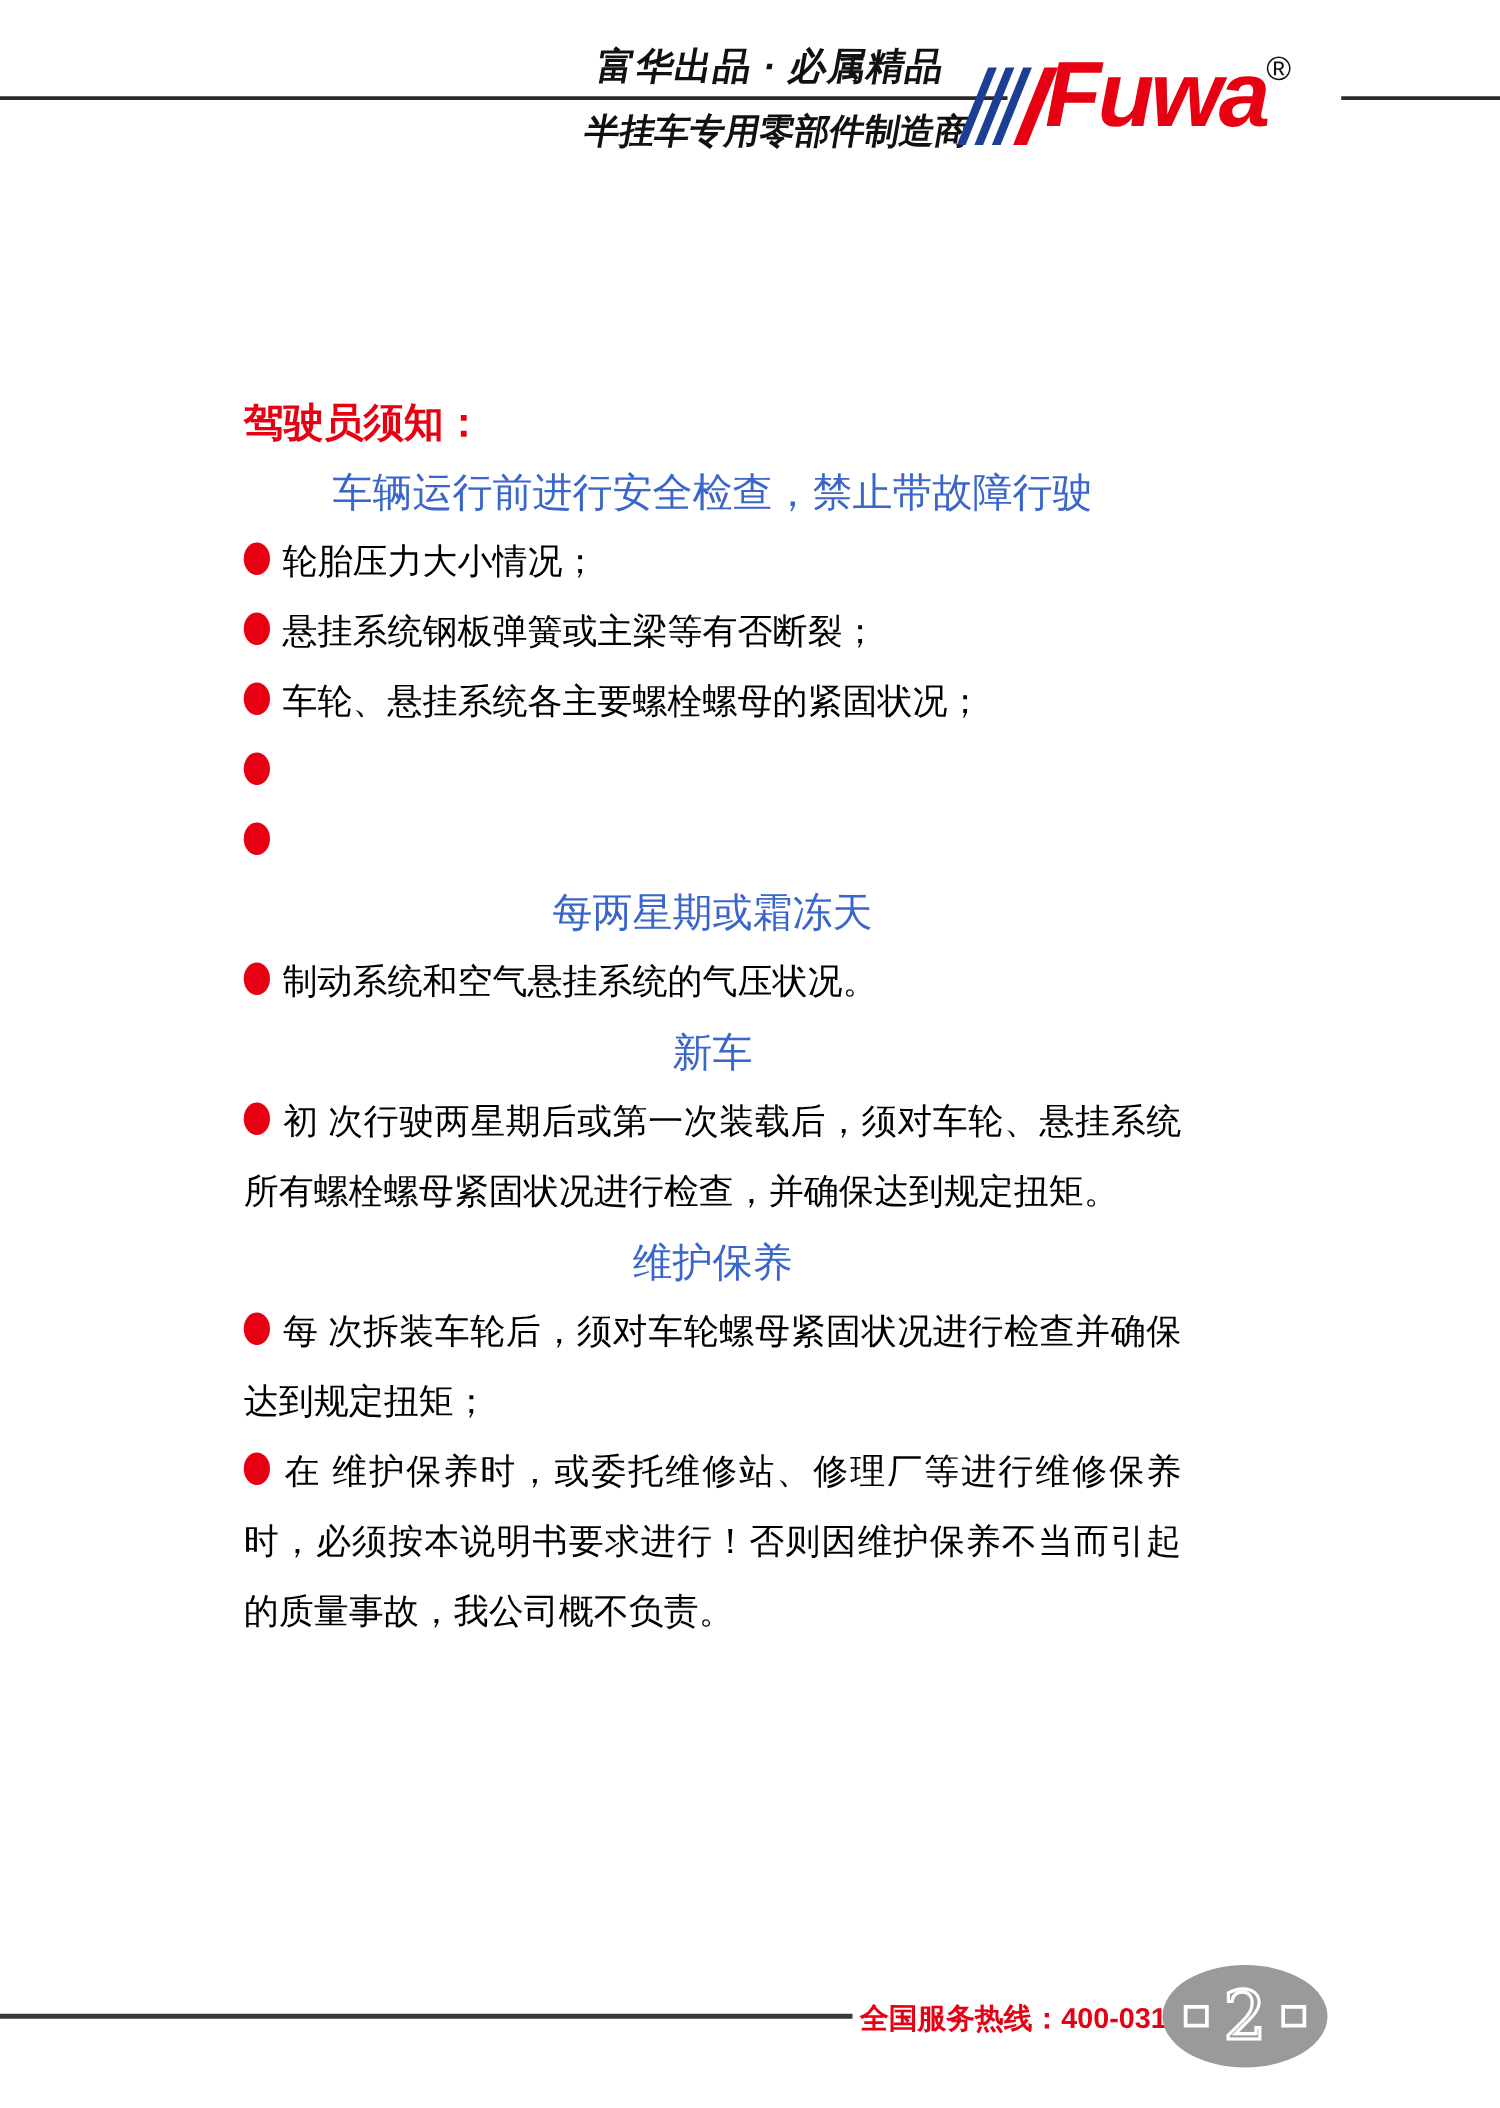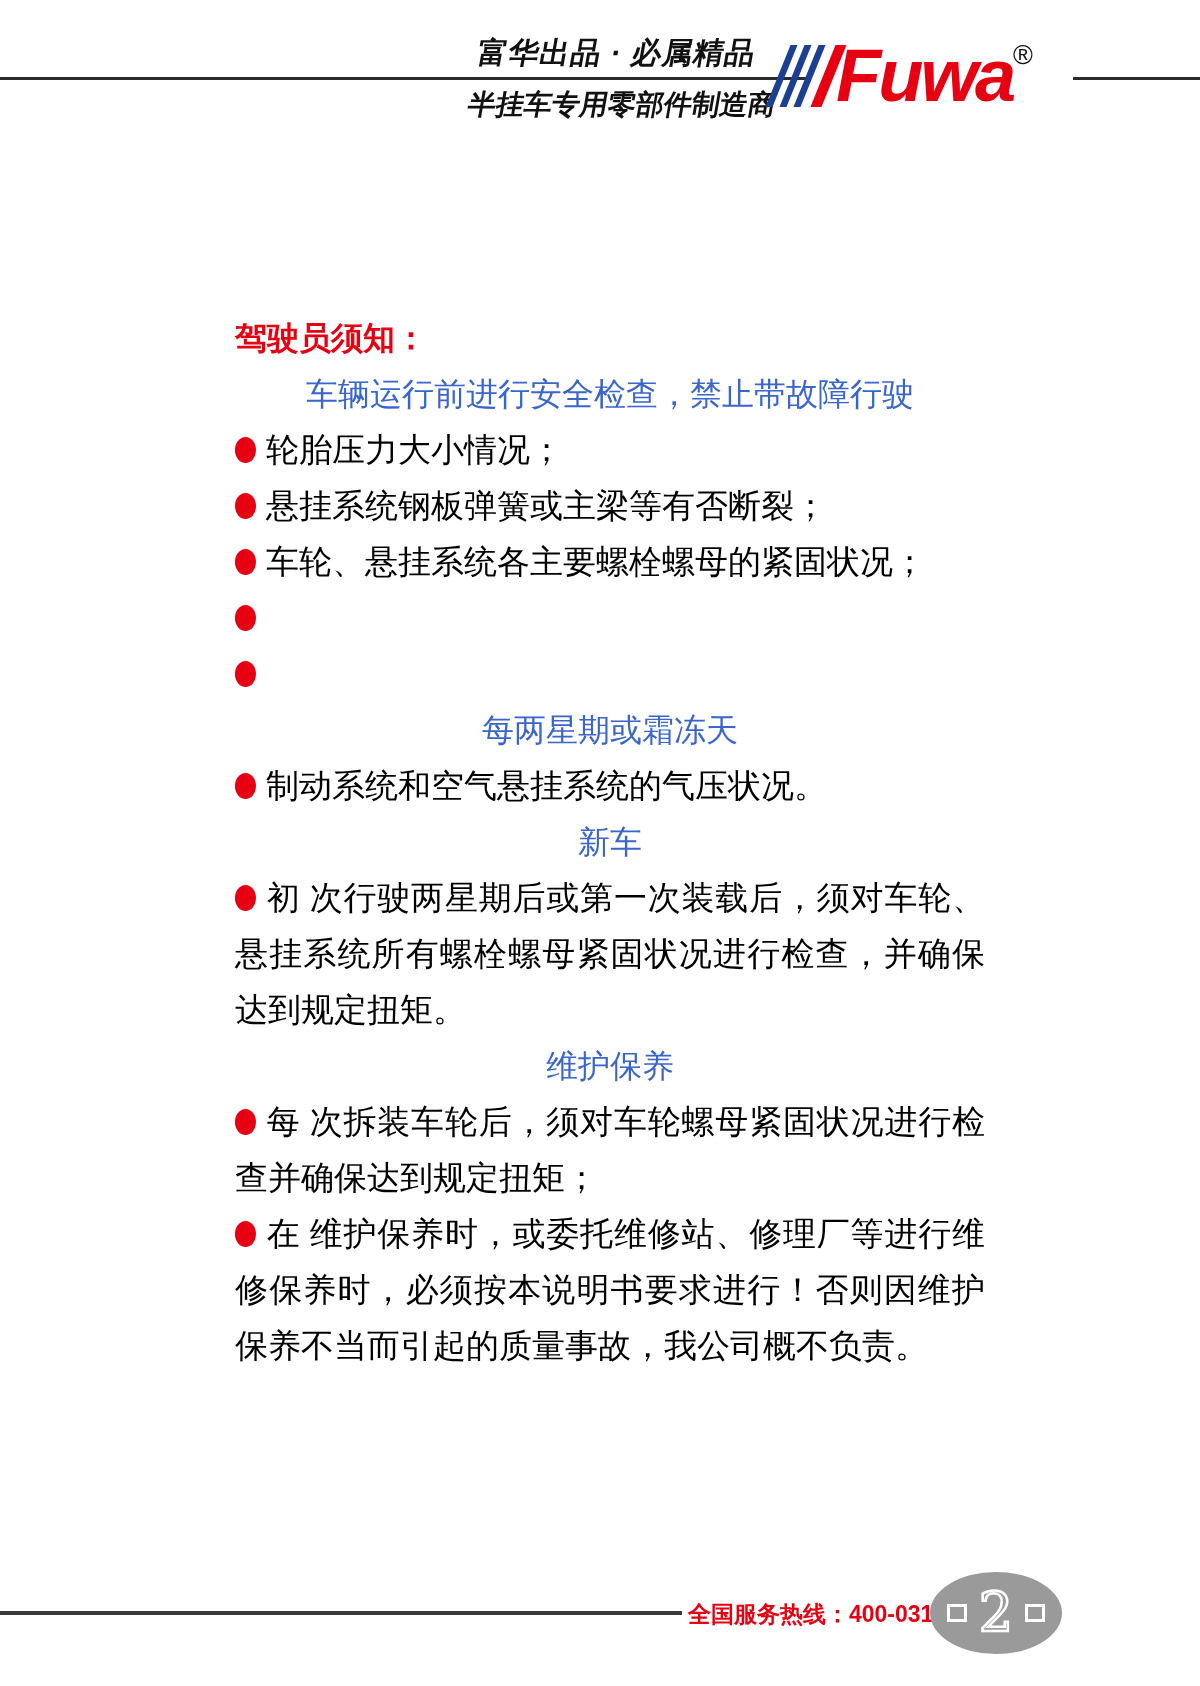--- a/index.html
+++ b/index.html
@@ -22,45 +22,45 @@
   .rule { position:absolute; top:77px; height:3px; background:var(--rule_dark,#2b2b2b); }
   .rule-left  { left:0; width:806px; }
   .rule-right { left:1073px; width:127px; }
   .tag-bottom {
     position:absolute; left:468px; top:86px;
     font-size:28px; font-weight:bold; color:#111;
     font-family:"Liberation Sans",sans-serif;
     transform:skewX(-10deg);
     white-space:nowrap;
   }
-  .logo { position:absolute; left:778px; top:36px; height:80px; display:flex; align-items:center; }
+  .logo { position:absolute; left:778px; top:36px; height:80px; display:flex; align-items:flex-end; }
   .stripe {
     display:inline-block; width:7px; height:62px;
     background:var(--logo_blue,#1c3f94);
     transform:skewX(-22deg); margin-right:7px;
   }
   .stripe.red { background:var(--accent_red,#e60012); width:11px; margin-left:3px; margin-right:2px; }
   .logo-text {
     font-family:"Liberation Sans",sans-serif;
     font-weight:bold; font-style:italic;
     font-size:74px; line-height:80px;
     color:var(--accent_red,#e60012);
     letter-spacing:-3px;
   }
   .reg {
     position:absolute; left:1013px; top:40px;
     font-size:27px; color:#111;
     font-family:"Liberation Sans",sans-serif;
   }
 
   
-  main { position:absolute; left:195px; top:310px; width:750px;margin-left:40px; }
+  main { position:absolute; left:195px; top:310px; width:750px; }
   main p {
     margin:0;
-    font-size:33px; line-height:56px;
+    font-size:28px; line-height:56px;
     color:#000; text-align:justify;
   }
   main p.title {
     color:var(--accent_red,#e60012);
     font-size:32px; font-weight:bold; text-align:left;
   }
   main p.h {
     color:var(--heading_blue,#3a66cc);
     font-size:32px; text-align:center;
   }

